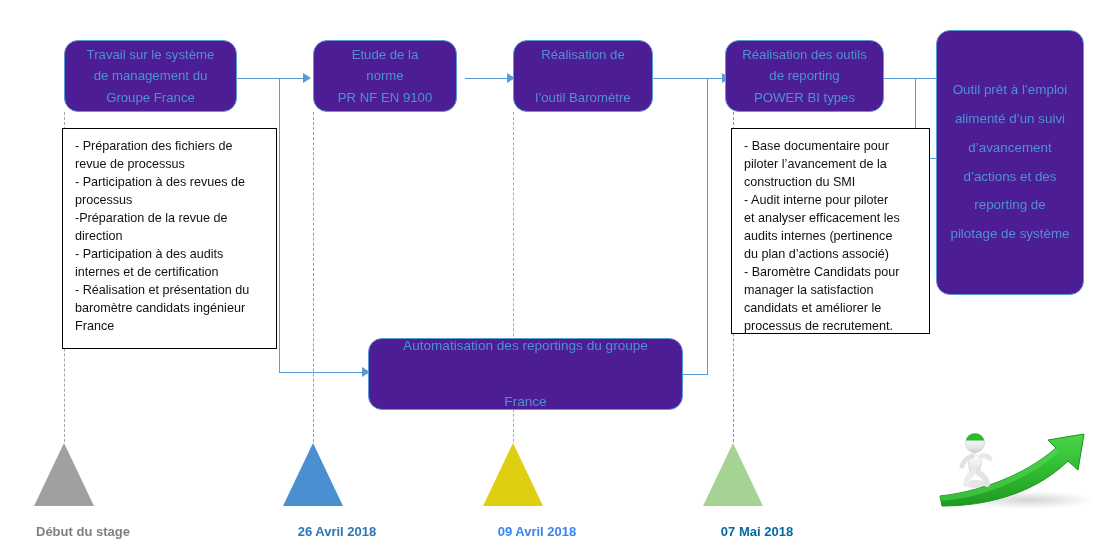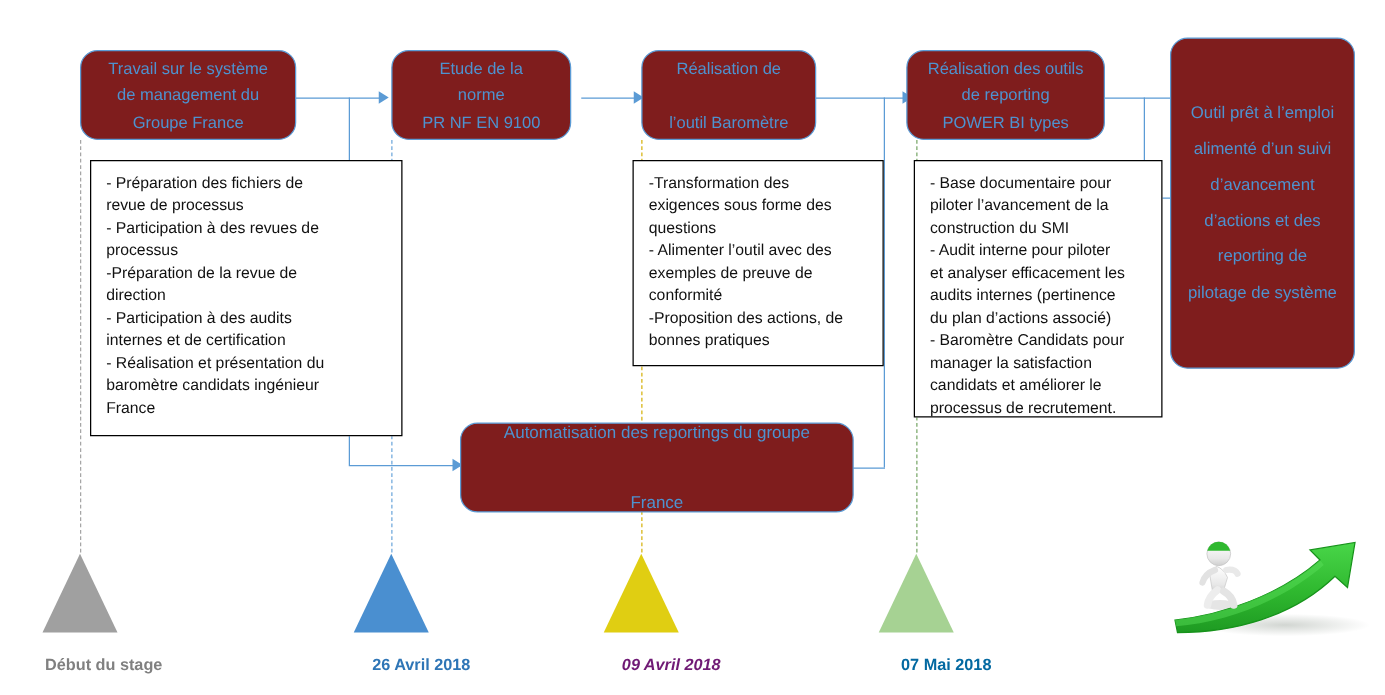--- a/index.html
+++ b/index.html
@@ -13,21 +13,21 @@
     height:556px;
     background:#ffffff;
     overflow:hidden;
   }
   
   .phase{
     position:absolute;
     box-sizing:border-box;
     border:1.4px solid #5B9BD5;
     border-radius:14px;
-    background:#7f1d1d;
+    background:#4c1d95;
     color:#4E92CF;
     font-size:13.2px;
     line-height:1.62;
     text-align:center;
     display:flex;
     align-items:center;
     justify-content:center;
     padding:4px 8px;
     white-space:pre-line;
   }
@@ -129,61 +129,53 @@
 alimenté d’un suivi
 d’avancement
 d’actions et des
 reporting de
 pilotage de système</div>
 
   <div class="phase wide" style="left:368px;top:338px;width:315px;height:72px;">Automatisation des reportings du groupe
 
 France</div>
 
-  <div class="detail" style="left:72px;top:128px;width:250px;height:221px;"> - Préparation des fichiers de
+  <div class="detail" style="left:62px;top:128px;width:215px;height:221px;"> - Préparation des fichiers de
    revue de processus
  - Participation à des revues de
    processus
 -Préparation de la revue de
   direction
  - Participation à des audits
    internes et de certification
  - Réalisation et présentation du
    baromètre candidats ingénieur
    France</div>
 
-  <div class="detail" style="left:506px;top:128px;width:201px;height:165px;"> -Transformation des
-  exigences sous forme des
-  questions
- - Alimenter l’outil avec des
-   exemples de preuve de
-   conformité
- -Proposition des actions, de
-  bonnes pratiques</div>
 
   <div class="detail" style="left:731px;top:128px;width:199px;height:206px;"> - Base documentaire pour
    piloter l’avancement de la
    construction du SMI
  - Audit interne pour piloter
    et analyser efficacement les
    audits internes (pertinence
    du plan d’actions associé)
  - Baromètre Candidats pour
    manager la satisfaction
    candidats et améliorer le
    processus de recrutement.</div>
 
   <div class="tri" style="left:34px;top:443px;border-width:0 30px 63px 30px;border-color:transparent transparent #A0A0A0 transparent;"></div>
   <div class="tri" style="left:283px;top:443px;border-width:0 30px 63px 30px;border-color:transparent transparent #4A8FD0 transparent;"></div>
   <div class="tri" style="left:483px;top:443px;border-width:0 30px 63px 30px;border-color:transparent transparent #E0CE12 transparent;"></div>
   <div class="tri" style="left:703px;top:443px;border-width:0 30px 63px 30px;border-color:transparent transparent #A6D293 transparent;"></div>
 
   <div class="cap" style="left:0px;top:524px;width:128px;text-align:left;padding-left:12px;color:#808080;">Début du stage</div>
   <div class="cap" style="left:243px;top:524px;width:140px;color:#2E75B6;">26 Avril 2018</div>
-  <div class="cap" style="left:443px;top:524px;width:140px;color:#701a75;font-style:italic;">09 Avril 2018</div>
+  <div class="cap" style="left:443px;top:524px;width:140px;color:#3b82f6;">09 Avril 2018</div>
   <div class="cap" style="left:663px;top:524px;width:140px;color:#0369a1;">07 Mai 2018</div>
 
   <div class="growth">
     <svg width="180" height="112" viewBox="0 0 180 112" xmlns="http://www.w3.org/2000/svg">
       <defs>
         <linearGradient id="gA" x1="0" y1="0" x2="0" y2="1">
           <stop offset="0%" stop-color="#49D649"></stop>
           <stop offset="55%" stop-color="#2FB82F"></stop>
           <stop offset="100%" stop-color="#1E9A22"></stop>
         </linearGradient>

